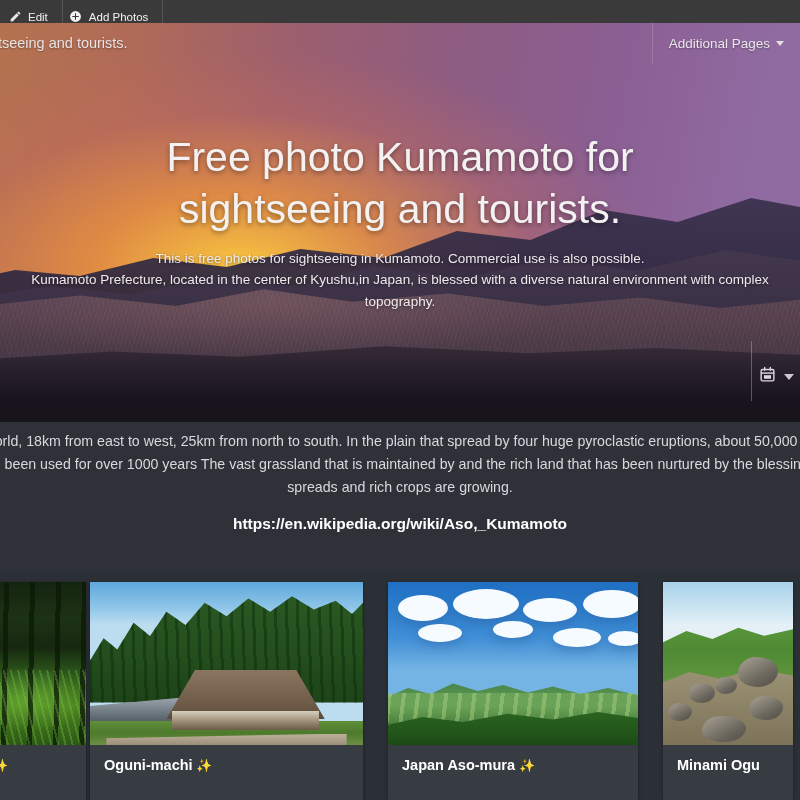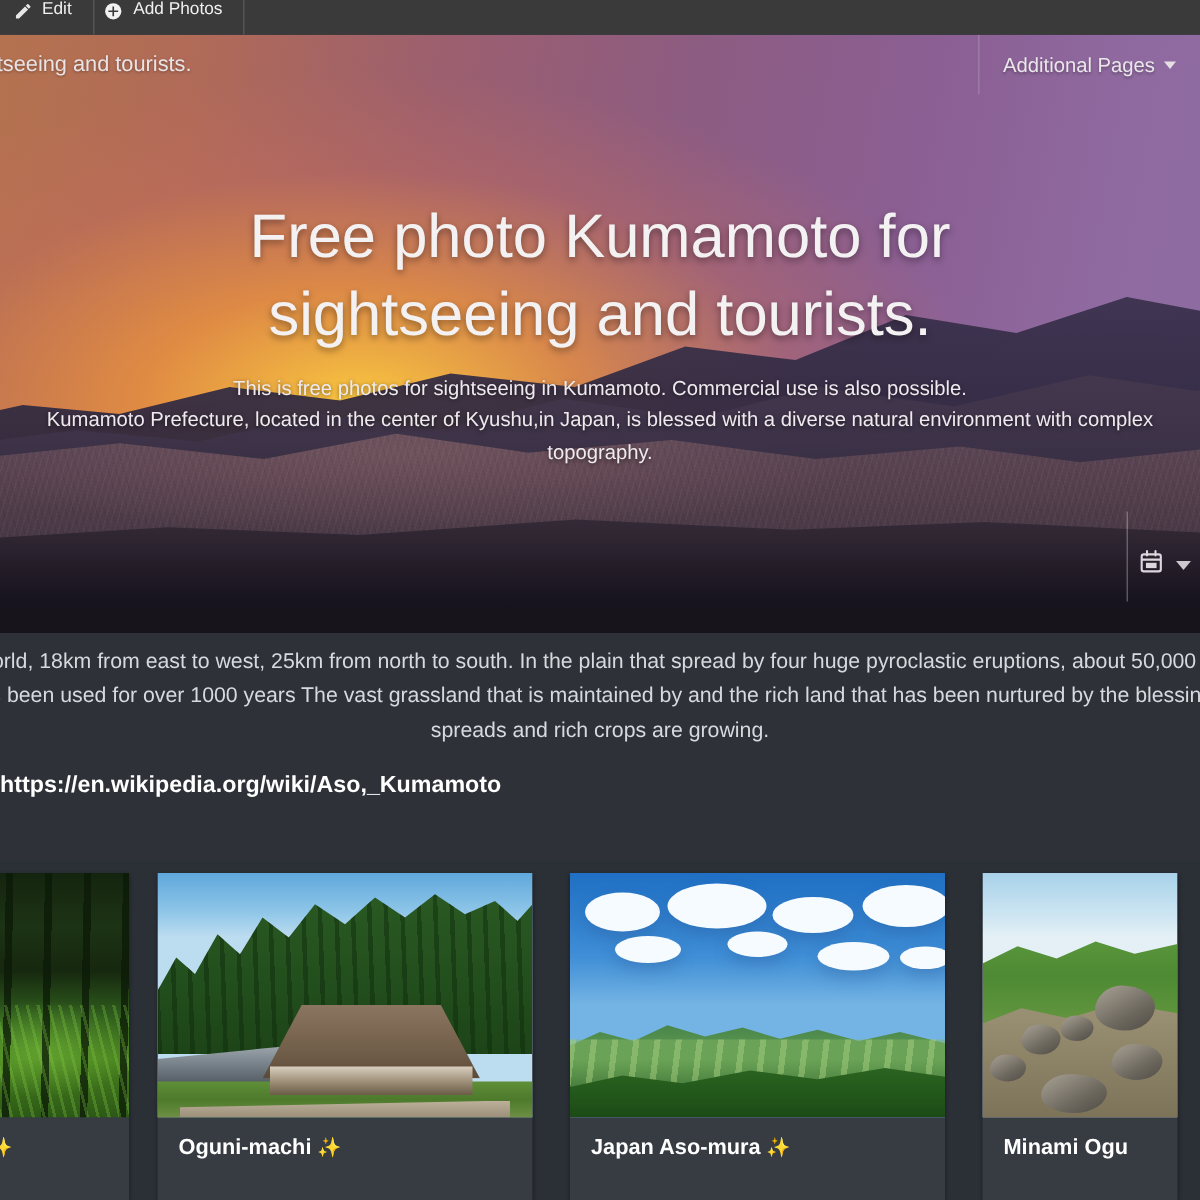--- a/index.html
+++ b/index.html
@@ -12,21 +12,21 @@
 
   
   .toolbar {
     position: absolute; top: 0; left: 0;
     width: 800px; height: 23px;
     background: #3a3a3a;
     display: flex; align-items: stretch;
     z-index: 40;
   }
   .tb-btn {
-    display: flex; align-items: flex-start; gap: 6px;
+    display: flex; align-items: flex-end; gap: 6px;
     padding: 0 14px 0 6px;
     border-right: 1px solid #555;
     color: #f0f0f0; font-size: 11.5px;
     cursor: default;
   }
   .tb-btn:first-child { padding-left: 8px; }
   .tb-ico { display: inline-flex; align-items: center; justify-content: center; width: 14px; height: 14px; }
   .tb-rest { flex: 1; }
 
   
@@ -144,38 +144,38 @@
     background: #2e3238;
     padding-top: 8px;
     overflow: hidden;
   }
   .desc-body {
     color: #d6d9dd; font-size: 14.2px; line-height: 1.62;
     text-align: center;
     width: 1180px; margin-left: -190px;
   }
   .desc-link {
-    margin-top: 16px; text-align: left;
+    margin-top: 16px; text-align: center;
     color: #ffffff; font-size: 15.5px; font-weight: bold;
   }
 
   
   .cards {
     position: absolute; top: 582px; left: 0;
     width: 800px; height: 218px;
     display: flex; gap: 0;
   }
   .card {
     background: #373b42;
     box-shadow: 0 1px 3px rgba(0,0,0,0.4);
     overflow: hidden;
     flex: 0 0 auto;
   }
   .card.c0 { width: 108px; margin-left: -22px; }
-  .card.c1 { width: 250px; margin-left: 19px; }
+  .card.c1 { width: 273px; margin-left: 4px; }
   .card.c2 { width: 250px; margin-left: 25px; }
   .card.c3 { width: 130px; margin-left: 25px; }
   .card-img { height: 163px; width: 100%; position: relative; overflow: hidden; }
   .card-cap {
     padding: 12px 14px 0 14px;
     color: #ffffff; font-size: 14.5px; font-weight: bold;
     white-space: nowrap; overflow: hidden;
   }
   .emoji { color: #f0a732; font-size: 13px; }
 

